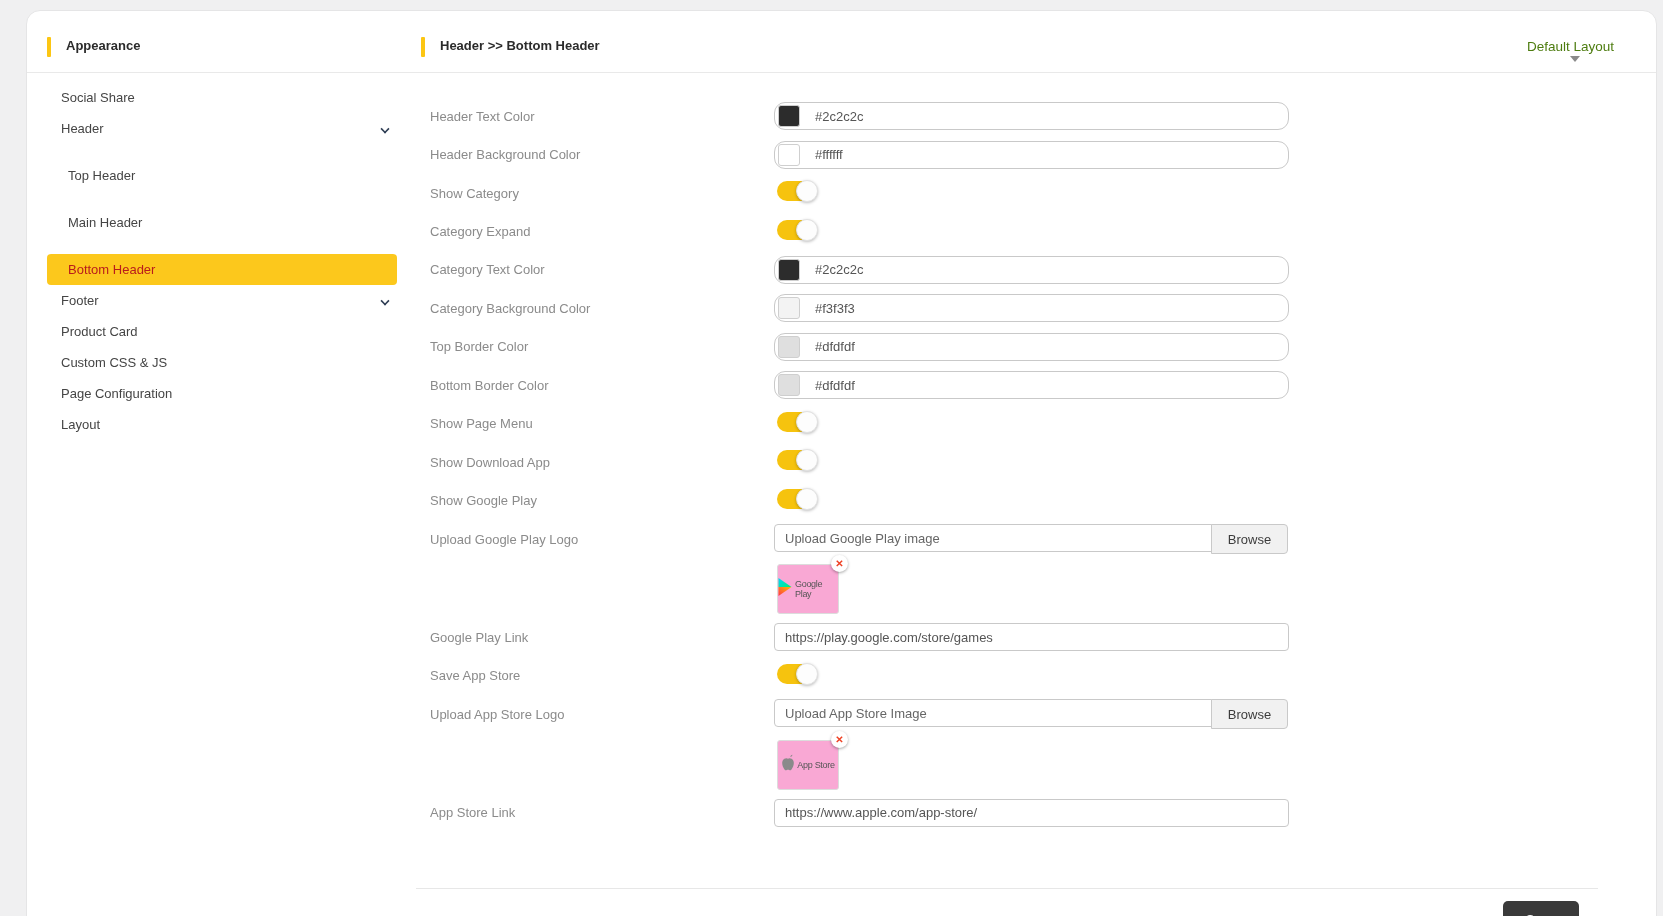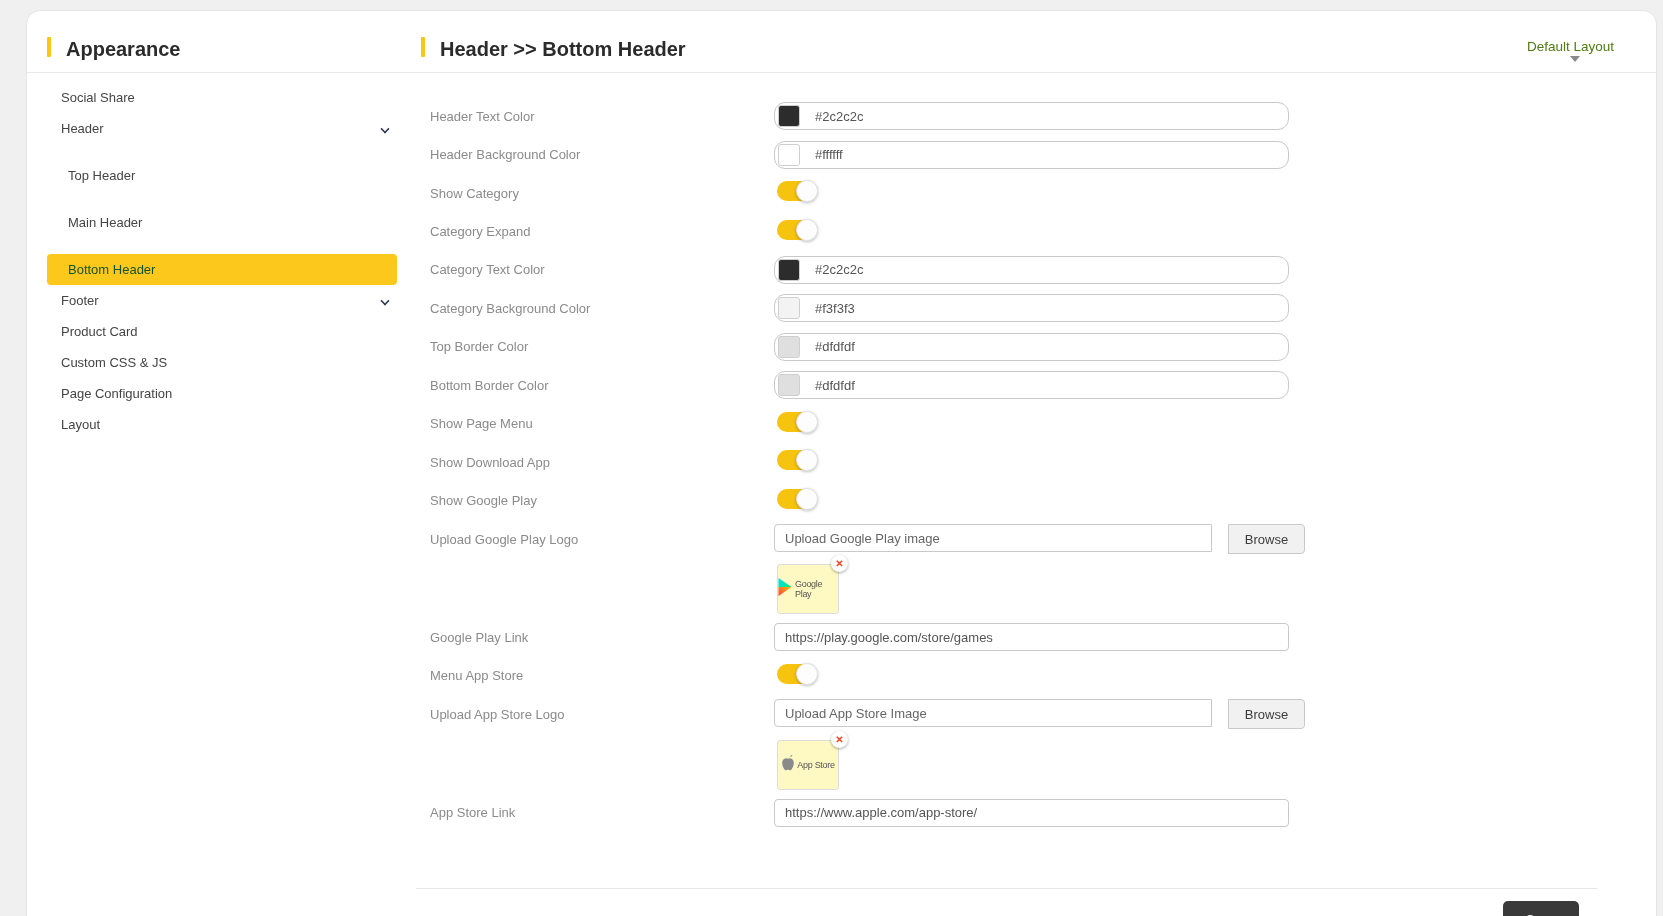--- a/index.html
+++ b/index.html
@@ -7,34 +7,34 @@
   body { background:#f0f0f1; font-family:"Liberation Sans", sans-serif; position:relative; }
 
   .card { position:absolute; left:26px; top:10px; width:1631px; height:950px;
           background:#fff; border:1px solid #e5e5e6; border-radius:14px; }
 
   
   .card-header { position:relative; height:62px; border-bottom:1px solid #e9e9e9; }
   .accent { position:absolute; width:4px; height:20px; top:26px; background:#fcc613; border-radius:1px; }
   .accent.sb { left:20px; }
   .accent.mn { left:394px; }
-  .panel-title { position:absolute; top:27px; font-size:20px; font-weight:600; color:#2b2b2b; }
+  .panel-title { position:absolute; top:27px; font-size:13px; font-weight:600; color:#2b2b2b; }
   .panel-title.sb { left:39px; }
   .panel-title.mn { left:413px; }
   .layout-select { position:absolute; right:42px; top:28px; display:flex; align-items:center;
                    font-size:13.5px; color:#4d7c0f; cursor:pointer;flex-direction:column; }
   .caret { width:0; height:0; border-left:5px solid transparent; border-right:5px solid transparent;
            border-top:6px solid #8a8a8a; margin-left:9px; margin-top:2px; }
 
   
   .sidebar { position:absolute; left:20px; top:62px; width:350px; padding-top:9px; }
   .side-item { position:relative; height:31px; display:flex; align-items:center;
                padding-left:14px; font-size:13px; color:#454545; border-radius:4px; cursor:pointer; }
   .side-item.sub { padding-left:21px;margin-top:16px; }
-  .side-item.active { background:#fcc81c; color:#14532d;text-align:right; }
+  .side-item.active { background:#fcc81c; color:#b91c1c;text-align:right; }
   .chev { position:absolute; right:9px; top:12px; width:7px; height:7px; }
   .chev::before { content:""; position:absolute; left:0; top:0; width:6px; height:6px;
                   border-right:2px solid #2e3d54; border-bottom:2px solid #2e3d54;
                   transform:rotate(45deg) scale(.8); }
 
   
   .main { position:absolute; left:389px; top:62px; width:1208px; }
   .form { padding-top:24px; }
   .frow { display:flex; align-items:center; height:38.45px; }
   .frow.preview { height:60px; align-items:flex-start; padding-top:6px; }
@@ -49,28 +49,28 @@
   .color-field { position:relative; }
   .color-field input.tbox { padding-left:40px;border-radius:11px; }
   .swatch { position:absolute; left:4px; top:3px; width:22px; height:22px; border-radius:3px;
             border:1px solid #cfcfcf; cursor:pointer; }
 
   .toggle { display:inline-block; position:relative; width:37px; height:20px; border-radius:10px;
             background:#f6c30e; cursor:pointer; margin-left:3px; }
   .knob { position:absolute; right:-4px; top:-1px; width:22px; height:22px; border-radius:50%;
           background:#fdfdfd; border:1px solid #e2e2e2; box-shadow:0 1px 3px rgba(0,0,0,.25); }
 
-  .upload-field { display:flex;gap:17px; }
+  .upload-field { display:flex; }
   .upload-field input.tbox { width:438px; border-top-right-radius:0; border-bottom-right-radius:0; }
   .browse-btn { width:77px; height:30px; margin-left:-1px; background:#f1f1f1;
                 border:1px solid #c9c9c9; border-top-right-radius:4px; border-bottom-right-radius:4px;
                 font-family:"Liberation Sans", sans-serif; font-size:13px; color:#3c3c3c; cursor:pointer; }
 
   .thumb-wrap { position:relative; margin-left:3px; width:62px; height:50px; }
-  .thumb { width:62px; height:50px; background:#fef9c3; border:1px solid #dcdcdc; border-radius:3px;
+  .thumb { width:62px; height:50px; background:#f9a8d4; border:1px solid #dcdcdc; border-radius:3px;
            display:flex; align-items:center; justify-content:center; gap:2px; }
   .thumb-caption { font-size:9px; color:#555; letter-spacing:-0.3px; }
   .thumb-close { position:absolute; top:-9px; right:-9px; width:17px; height:17px; border:none;
                  border-radius:50%; background:#fff; box-shadow:0 1px 3px rgba(0,0,0,.35);
                  color:#ee4023; font-size:10px; font-weight:bold; line-height:17px; text-align:center;
                  cursor:pointer; padding:0; }
 
   
   .save-divider { position:absolute; left:389px; top:877px; width:1182px; border-top:1px solid #e7e7e7; }
   .save-btn { position:absolute; left:1476px; top:890px; width:76px; height:36px; background:#3a3a3a;
@@ -220,21 +220,21 @@
               </div>
               <button class="thumb-close">✕</button>
             </div>
           </div>
         </div>
         <div class="frow">
           <span class="flabel">Google Play Link</span>
           <div class="fctl"><input class="tbox" type="text" value="https://play.google.com/store/games" style=""></div>
         </div>
         <div class="frow">
-          <span class="flabel">Menu App Store</span>
+          <span class="flabel">Save App Store</span>
           <div class="fctl"><span class="toggle"><span class="knob"></span></span></div>
         </div>
         <div class="frow">
           <span class="flabel">Upload App Store Logo</span>
           <div class="fctl">
             <div class="upload-field">
               <input class="tbox" type="text" placeholder="Upload App Store Image" style="">
               <button class="browse-btn">Browse</button>
             </div>
           </div>

